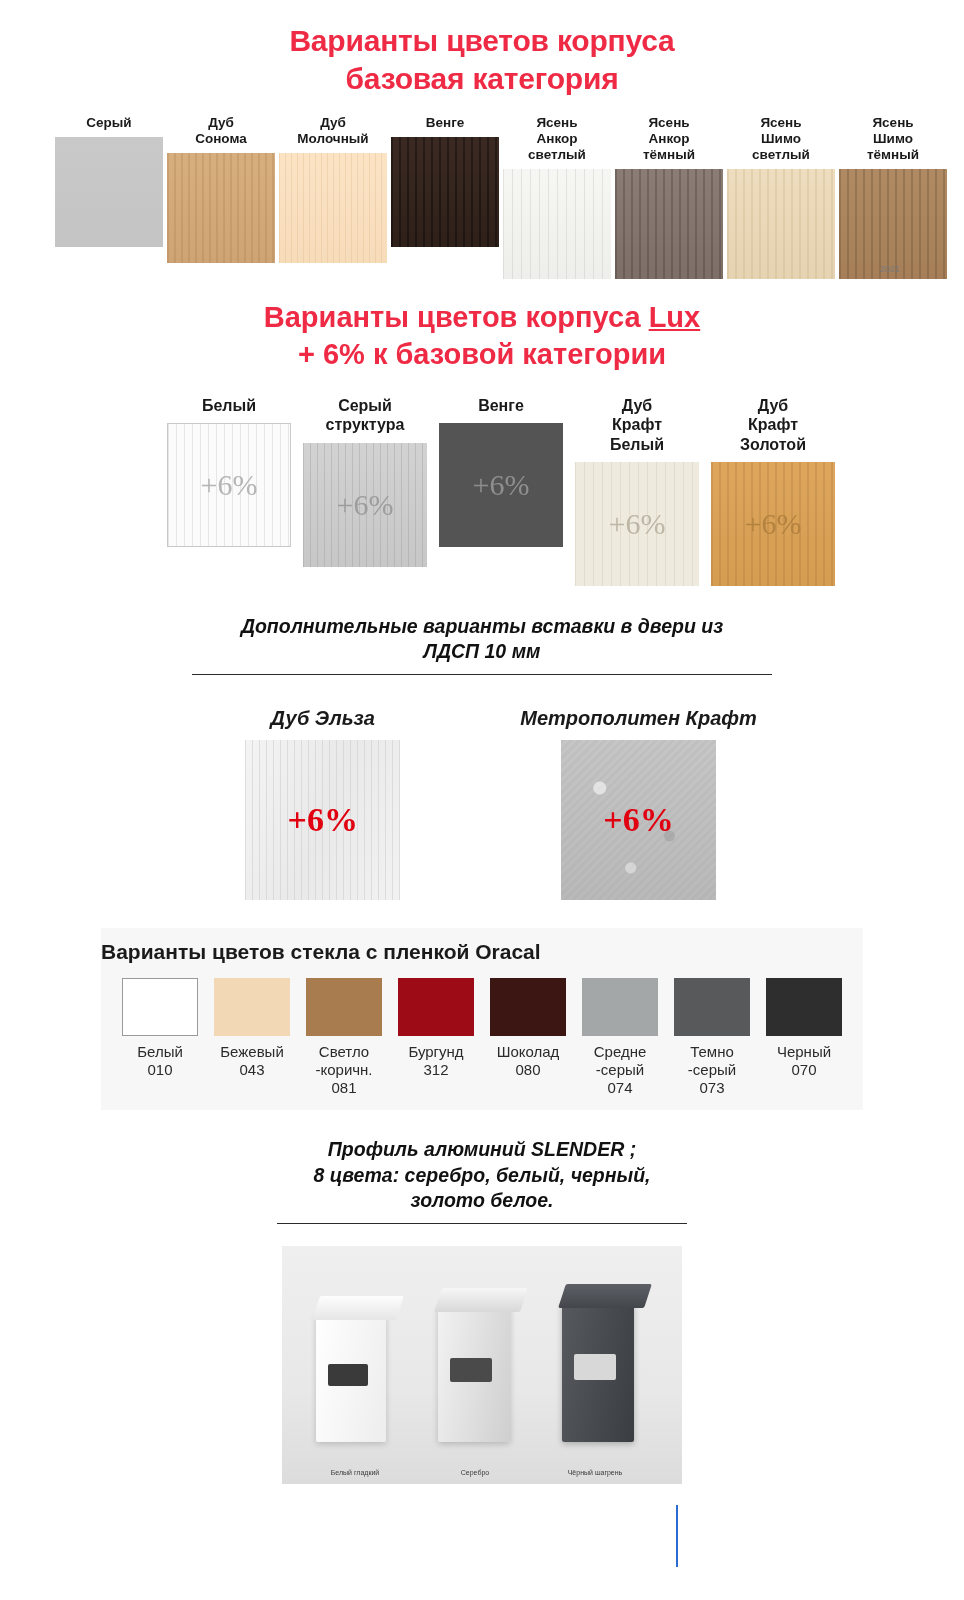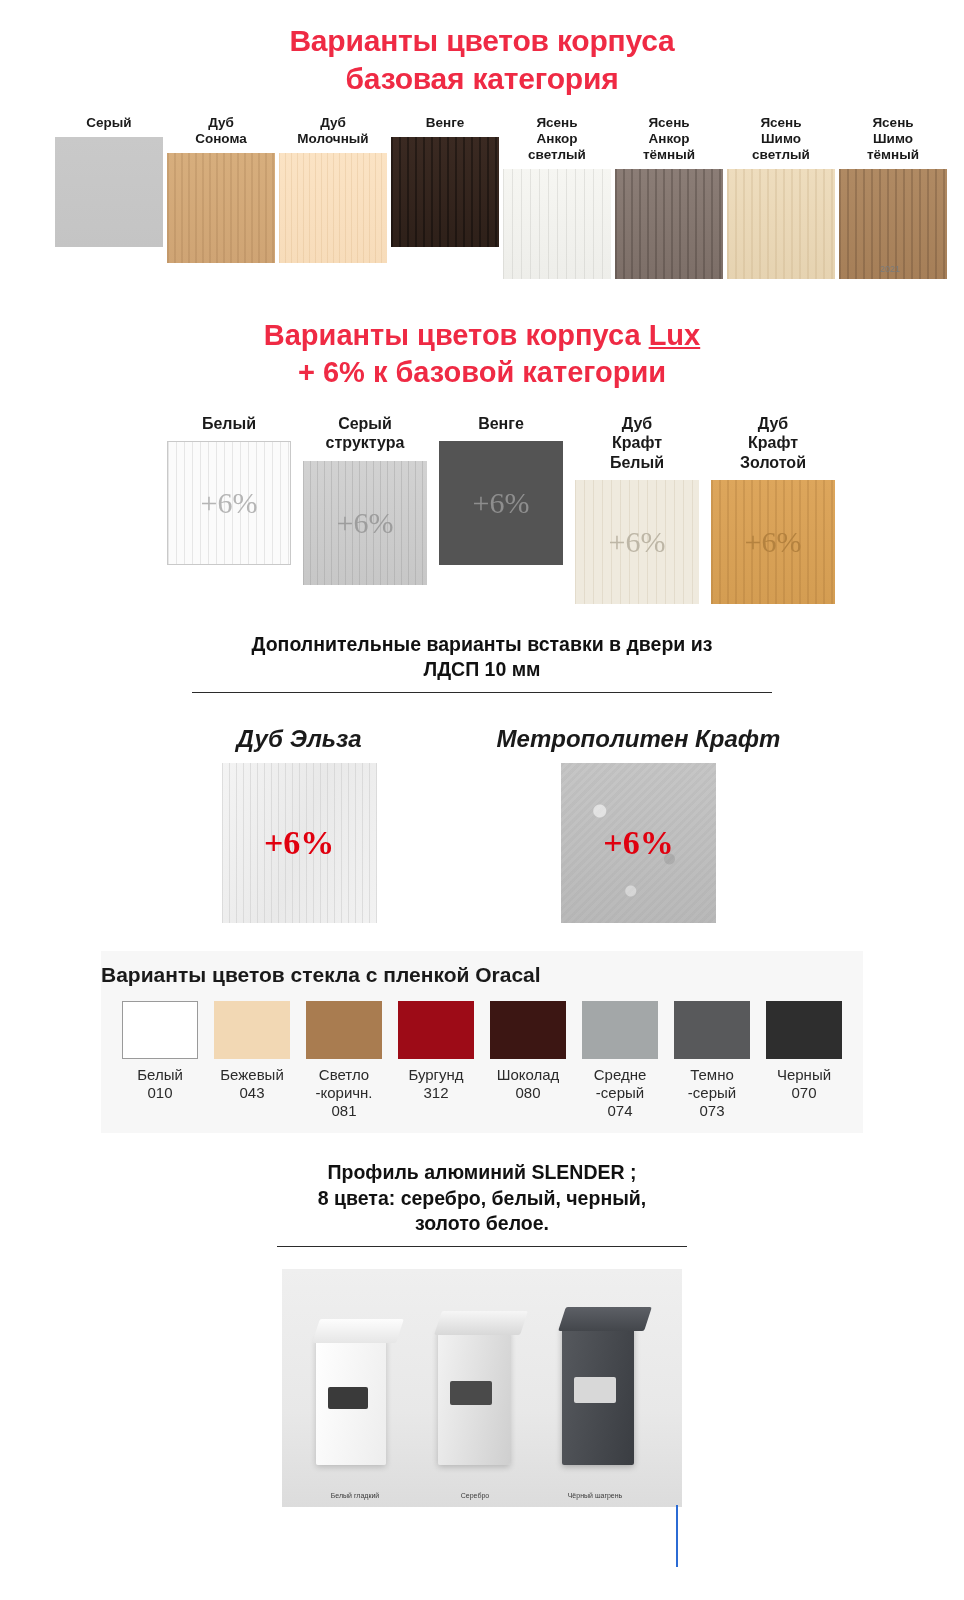--- a/index.html
+++ b/index.html
@@ -31,20 +31,21 @@
     color: #ef2a44;
     font-weight: bold;
     font-size: 29px;
     line-height: 1.3;
     margin: 0;
   }
   .title-lux .u { text-decoration: underline; }
 
   .subtitle-italic {
     text-align: center;
+    font-style: italic;
     font-weight: bold;
     font-size: 19.5px;
     line-height: 1.3;
     color: #111;
     margin: 0;
   }
 
   .rule {
     height: 1px;
     background: #2b2b2b;
@@ -175,21 +176,21 @@
       repeating-linear-gradient(90deg, rgba(160,110,50,.25) 0 2px, rgba(255,255,255,0) 2px 8px),
       linear-gradient(180deg,#dda65c,#d49d52);
   }
   .chip-kraft-gold .pct { color: #b4823f; }
 
   
   .insert-item { display:flex; flex-direction:column; align-items:center; }
   .insert-label {
     font-style: italic;
     font-weight: bold;
-    font-size: 24px;
+    font-size: 20px;
     margin-bottom: 10px;
   }
   .insert-chip {
     width: 155px;
     height: 160px;
     position: relative;
   }
   .insert-chip .pct {
     position:absolute; left:0; right:0; top:50%;
     transform: translateY(-50%);
@@ -332,21 +333,21 @@
     <div class="sw-label">Ясень
 Шимо
 тёмный</div>
     <div class="sw-chip chip-shimo-dark"></div>
   </div>
 
 </div>
 
 <div class="watermark" style="left:880px; top:264px;">2021</div>
 
-<div style="margin-top:38px;">
+<div style="margin-top:20px;">
   <div class="title-lux">
     <span>Варианты цветов корпуса </span><span class="u">Lux</span>
   </div>
   <div class="title-lux">+ 6% к базовой категории</div>
 </div>
 
 <div class="row" style="margin-top:22px; gap:12px;">
 
   <div class="lux-item">
     <div class="lux-label">Белый</div>

